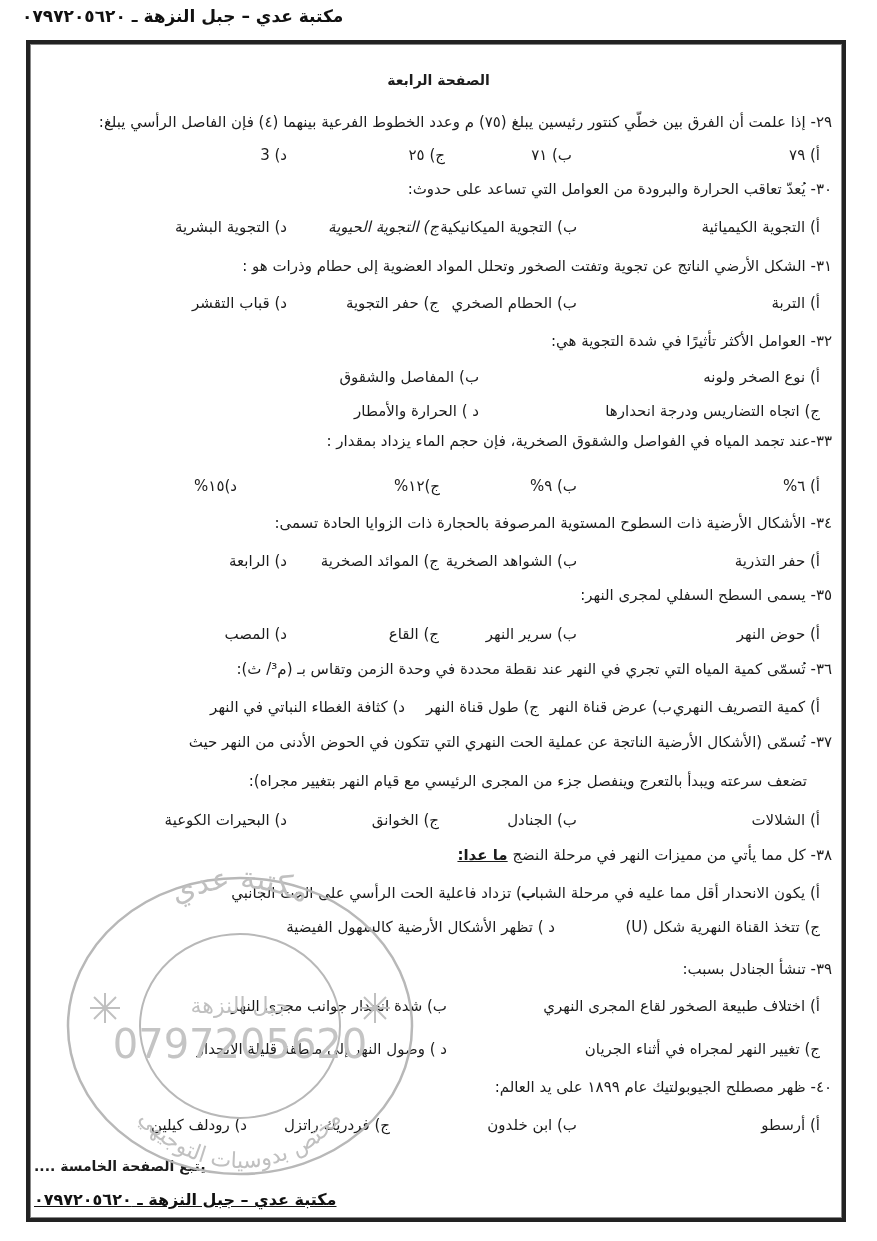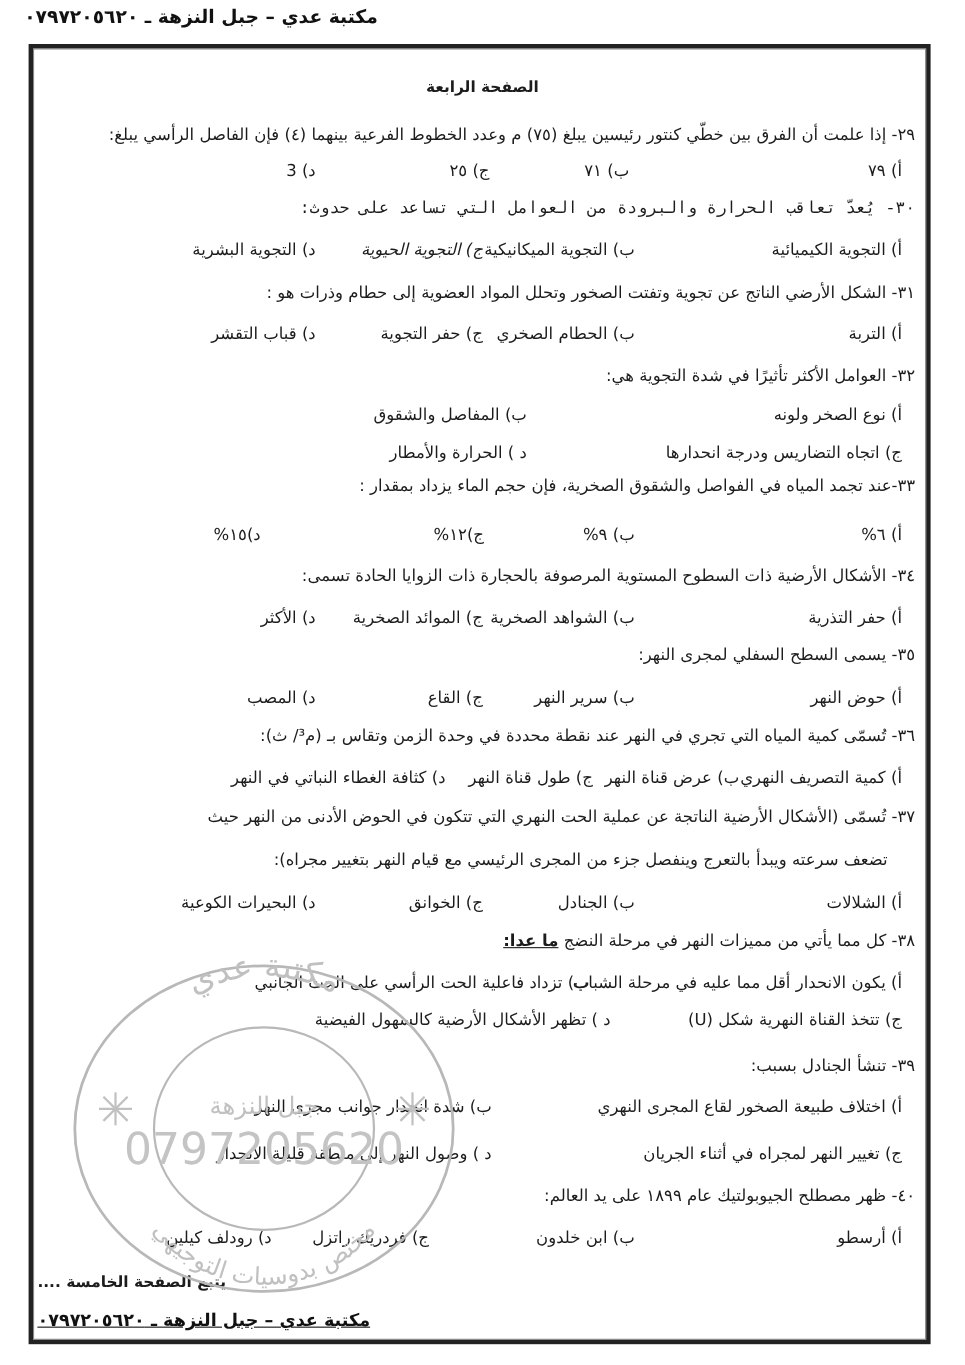--- a/index.html
+++ b/index.html
@@ -38,21 +38,21 @@
 <div class="frame"></div>
 
 <div class="line title" style="left:0;width:877px;text-align:center;direction:rtl;top:72px;">الصفحة الرابعة</div>
 
 <div class="line" style="right:45px;top:113px;">٢٩- إذا علمت أن الفرق بين خطّي كنتور رئيسين يبلغ (٧٥) م وعدد الخطوط الفرعية بينهما (٤) فإن الفاصل الرأسي يبلغ:</div>
 <div class="opt" style="right:57px;top:146px;">أ)   ٧٩</div>
 <div class="opt" style="right:305px;top:146px;">ب)   ٧١</div>
 <div class="opt" style="right:432px;top:146px;">ج) ٢٥</div>
 <div class="opt" style="right:590px;top:146px;">د) 3</div>
 
-<div class="line" style="right:45px;top:180px;font-family:Liberation Mono, monospace;">٣٠- يُعدّ تعاقب الحرارة والبرودة من العوامل التي تساعد على حدوث:</div>
+<div class="line" style="right:45px;top:180px;">٣٠- يُعدّ تعاقب الحرارة والبرودة من العوامل التي تساعد على حدوث:</div>
 <div class="opt" style="right:57px;top:218px;margin-left:40px;">أ)  التجوية الكيميائية</div>
 <div class="opt" style="right:300px;top:218px;">ب) التجوية الميكانيكية</div>
 <div class="opt" style="right:438px;top:218px;font-style:italic;">ج) التجوية الحيوية</div>
 <div class="opt" style="right:590px;top:218px;">د) التجوية البشرية</div>
 
 <div class="line" style="right:45px;top:257px;">٣١- الشكل الأرضي الناتج عن تجوية وتفتت الصخور وتحلل المواد العضوية إلى حطام وذرات هو :</div>
 <div class="opt" style="right:57px;top:294px;">أ)  التربة</div>
 <div class="opt" style="right:300px;top:294px;">ب) الحطام الصخري</div>
 <div class="opt" style="right:438px;top:294px;">ج) حفر التجوية</div>
 <div class="opt" style="right:590px;top:294px;">د) قباب التقشر</div>
@@ -66,21 +66,21 @@
 <div class="line" style="right:45px;top:432px;">٣٣-عند تجمد المياه في الفواصل والشقوق الصخرية، فإن حجم الماء يزداد بمقدار :</div>
 <div class="opt" style="right:57px;top:477px;">أ)   ٦%</div>
 <div class="opt" style="right:300px;top:477px;">ب) ٩%</div>
 <div class="opt" style="right:437px;top:477px;">ج)١٢%</div>
 <div class="opt" style="right:640px;top:477px;">د)١٥%</div>
 
 <div class="line" style="right:45px;top:514px;">٣٤- الأشكال الأرضية ذات السطوح المستوية المرصوفة بالحجارة ذات الزوايا الحادة تسمى:</div>
 <div class="opt" style="right:57px;top:552px;">أ) حفر التذرية</div>
 <div class="opt" style="right:300px;top:552px;">ب) الشواهد الصخرية</div>
 <div class="opt" style="right:438px;top:552px;">ج) الموائد الصخرية</div>
-<div class="opt" style="right:590px;top:552px;">د) الأكثر</div>
+<div class="opt" style="right:590px;top:552px;">د) الرابعة</div>
 
 <div class="line" style="right:45px;top:586px;">٣٥- يسمى السطح السفلي لمجرى النهر:</div>
 <div class="opt" style="right:57px;top:625px;">أ)  حوض النهر</div>
 <div class="opt" style="right:300px;top:625px;">ب) سرير النهر</div>
 <div class="opt" style="right:438px;top:625px;">ج) القاع</div>
 <div class="opt" style="right:590px;top:625px;">د) المصب</div>
 
 <div class="line" style="right:45px;top:660px;">٣٦- تُسمّى كمية المياه التي تجري في النهر عند نقطة محددة في وحدة الزمن وتقاس بـ (م³/ ث):</div>
 <div class="opt" style="right:57px;top:698px;">أ)  كمية التصريف النهري</div>
 <div class="opt" style="right:205px;top:698px;">ب) عرض قناة النهر</div>

